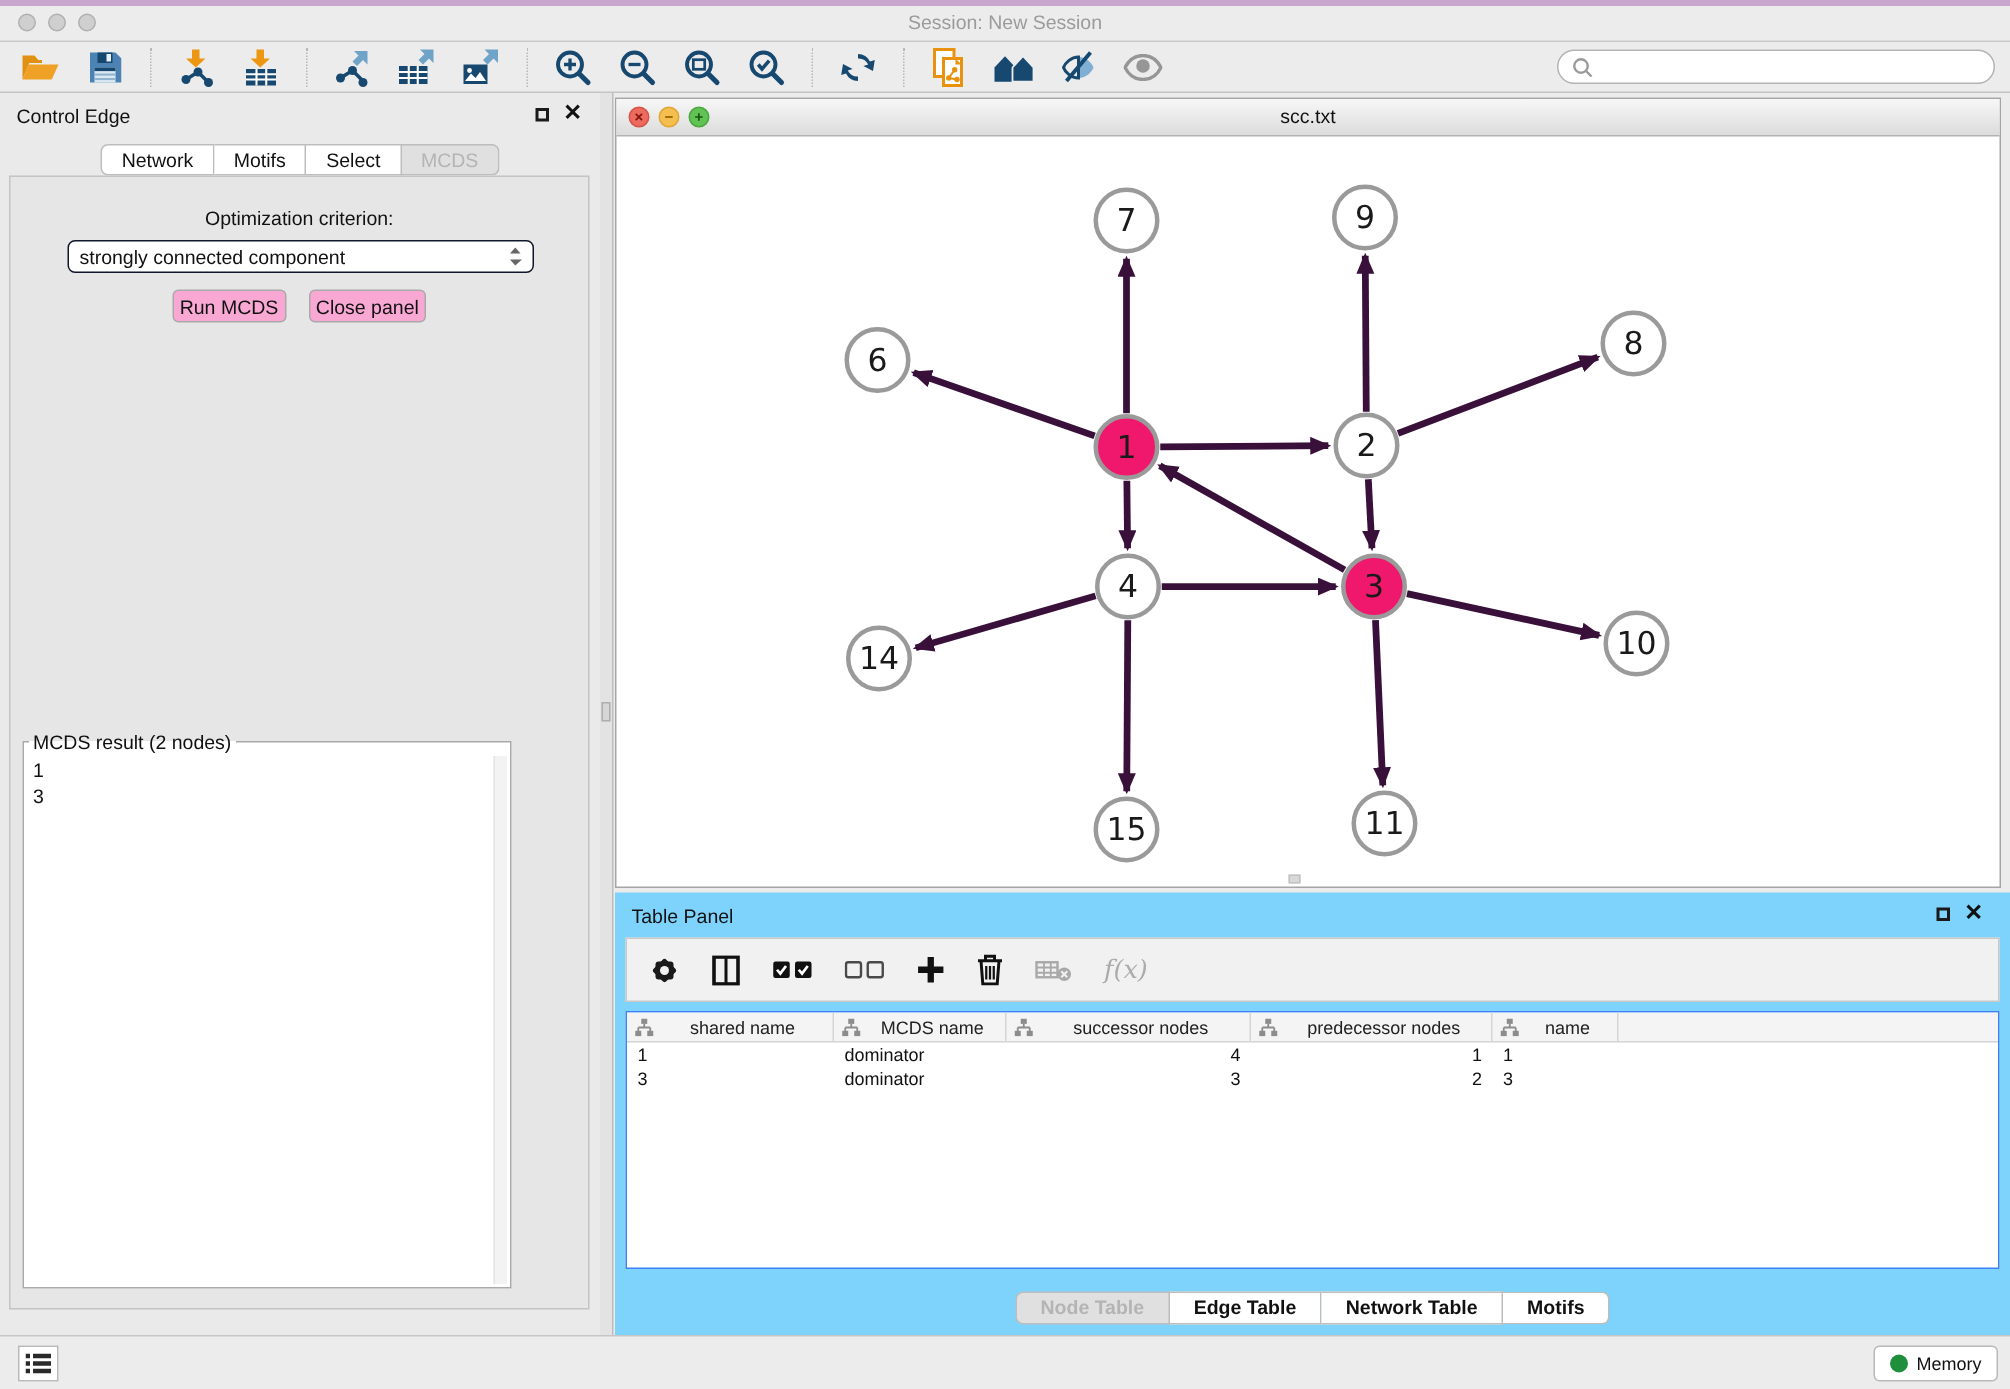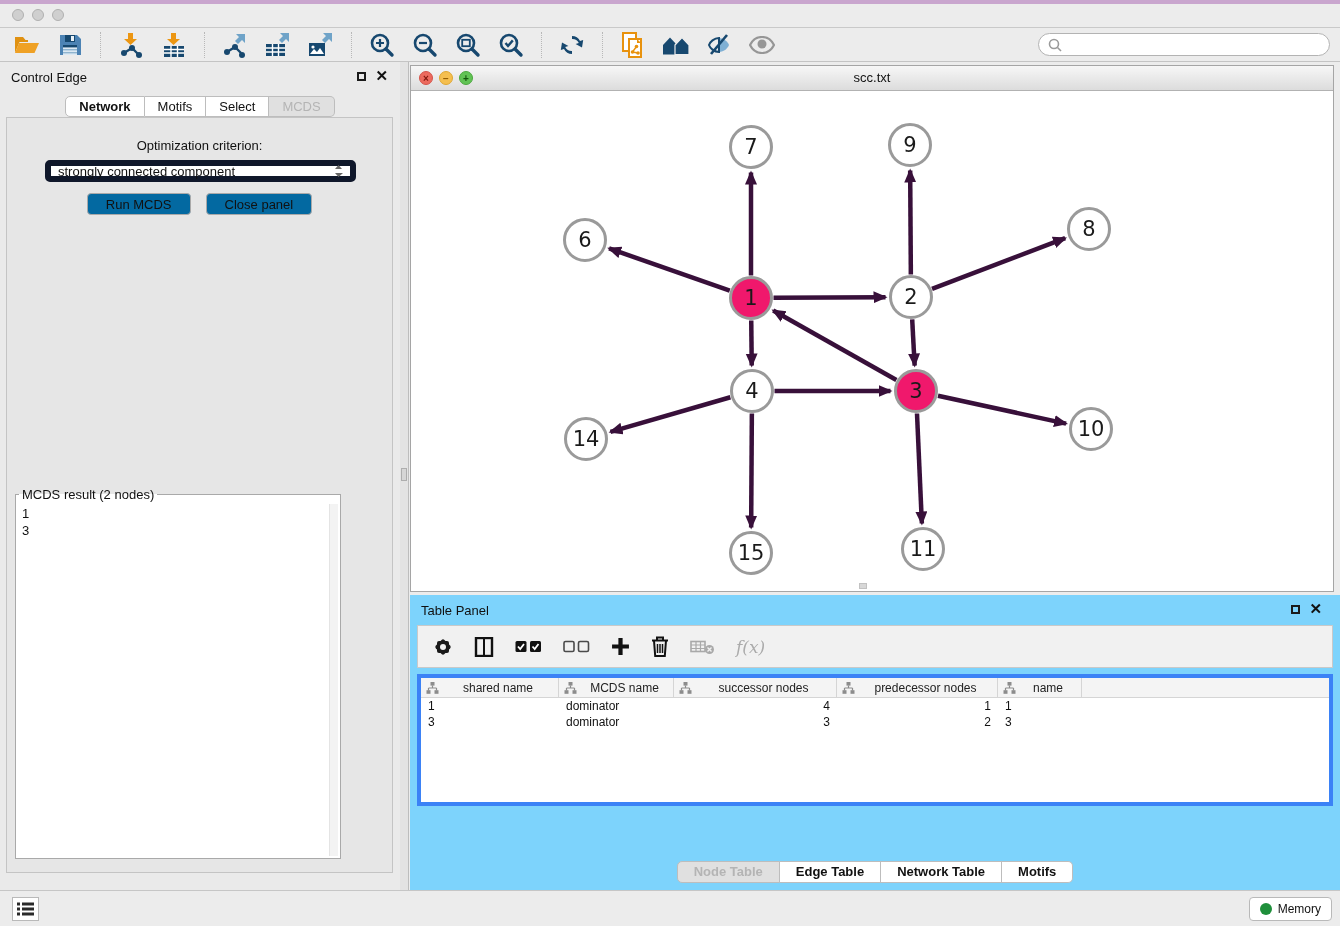--- a/index.html
+++ b/index.html
@@ -29,30 +29,30 @@
   
   .control-panel { position:absolute; left:0; top:62px; width:400px; height:828px; background:#EAEAEA; }
   .panel-head { position:relative; height:30px; }
   .panel-title { position:absolute; left:11px; top:8px; font-size:13px; color:#111; }
   .head-icons { position:absolute; right:12px; top:8px; display:flex; align-items:center; gap:9px; }
   .win-float { width:9px; height:9px; border:2px solid #1A1A1A; }
   .win-close { font-size:15px; font-weight:bold; color:#111; line-height:12px; }
   .cp-tabs { position:absolute; top:34px; left:0; right:0; display:flex; justify-content:center; }
   .seg-tab { height:21px; line-height:19px; padding:0 13px; background:#fff; border:1px solid #BDBDBD; border-left:none;
              font-size:13px; color:#111; }
-  .seg-tab:first-child { border-left:1px solid #BDBDBD; border-radius:5px 0 0 5px;font-weight:bold; }
+  .seg-tab:first-child { border-left:1px solid #BDBDBD; border-radius:5px 0 0 5px; }
   .seg-tab:last-child { border-radius:0 5px 5px 0; }
   .seg-tab.sel { background:#E0E0E0; color:#B4B4B4; }
   .cp-box { position:absolute; top:55px; left:6px; width:387px; height:756px; background:#E6E6E6; border:1px solid #C4C4C4; }
   .opt-label { position:absolute; top:20px; left:0; width:100%; text-align:center; font-size:13px; }
-  .dropdown { position:absolute; left:38px; top:42px; width:311px; height:22px; background:#fff; border:6px solid #0f172a;
+  .dropdown { position:absolute; left:38px; top:42px; width:311px; height:22px; background:#fff; border:1px solid #0f172a;
               border-radius:5px; display:flex; align-items:center; padding:0 7px; }
   .dropdown .dd-val { flex:1; font-size:13px; }
   .btn-row { position:absolute; top:75px; left:0; width:100%; display:flex; justify-content:center; gap:15px; }
-  .pbtn { height:22px; padding:0 18px; background:#0369a1; border:1px solid #A9A9A9; border-radius:4px; font-size:13px;
+  .pbtn { height:22px; padding:0 4px; background:#f9a8d4; border:1px solid #A9A9A9; border-radius:4px; font-size:13px;
           font-family:"Liberation Sans",sans-serif; color:#111; }
   .result-fieldset { position:absolute; left:8px; top:369px; width:326px; height:372px; margin:0; padding:0;
                      border:1px solid #A9A9A9; background:#fff; }
   .result-fieldset legend { font-size:13px; color:#111; margin-left:3px; padding:0 3px; }
   .result-lines { position:absolute; top:2px; left:2px; right:11px; bottom:2px; padding:1px 4px; font-size:13px; line-height:17px; }
   .result-scroll { position:absolute; top:2px; right:2px; width:9px; bottom:2px; background:#F3F3F3; border-left:1px solid #E4E4E4; }
 
   
   .splitter { position:absolute; left:400px; top:62px; width:9px; height:828px; background:#E3E3E3; border-right:1px solid #BDBDBD; }
   .splitter .grip { position:absolute; left:1px; top:406px; width:6px; height:13px; background:#D6D6D6; border:1px solid #ADADAD; }
@@ -66,21 +66,21 @@
   .nw-min   { background:#F5BF4F; border:1px solid #DFA733; color:#925B00; }
   .nw-zoom  { background:#61C354; border:1px solid #4CA73F; color:#14560C; }
   .nw-title { text-align:center; line-height:24px; font-size:13px; color:#111; }
   .graph-svg { position:absolute; left:0; top:25px; }
   .canvas-grip { position:absolute; left:448px; bottom:2px; width:8px; height:6px; background:#D8D8D8; border:1px solid #C2C2C2; }
 
   
   .table-panel { position:absolute; left:410px; top:595px; width:930px; height:295px; background:#7dd3fc; }
   .tp-toolbar { position:absolute; top:30px; left:7px; width:916px; height:43px; background:#F1F1F1; border:1px solid #C9C9C9;
                 display:flex; align-items:center; gap:21px; padding:0 15px; }
-  .tp-table { position:absolute; top:79px; left:7px; width:916px; height:132px; background:#fff; border:4px solid #3b82f6; overflow:hidden; }
+  .tp-table { position:absolute; top:79px; left:7px; width:916px; height:172px; background:#fff; border:1px solid #3b82f6; overflow:hidden; }
   .t-head { display:flex; height:20px; background:#F4F4F4; border-bottom:1px solid #D5D5D5; }
   .th { display:flex; align-items:center; gap:4px; padding:0 5px; border-right:1px solid #D5D5D5; font-size:12px; color:#222; }
   .th .lbl { flex:1; text-align:center; }
   .t-row { display:flex; height:16px; line-height:16px; font-size:12px; color:#111; }
   .td { padding:0 7px; overflow:hidden; white-space:nowrap; }
   .tp-tabs { position:absolute; top:266px; left:0; width:100%; display:flex; justify-content:center; }
   .tp-tabs .seg-tab { font-weight:600; padding:0 16px; height:22px; line-height:20px; }
   .fx { font-family:"DejaVu Serif",serif; font-style:italic; font-size:17px; color:#ABABAB; }
 
   
@@ -95,20 +95,21 @@
 </head>
 <body>
 
 <div class="top-accent"></div>
 <div class="titlebar">
   <div class="traffic">
     <span></span>
     <span></span>
     <span></span>
   </div>
+  <div class="app-title">Session: New Session</div>
 </div>
 
 <div class="toolbar">
   <div class="tbtn">
     <svg width="26" height="22" viewBox="0 0 26 22">
         <path d="M1 3h8l2.5 3H14v2H5.5L1 19z" fill="#E09111"></path>
         <path d="M5 9h20l-4.5 10H1z" fill="#EFA125"></path>
       </svg>
   </div>
   <div class="tbtn">

